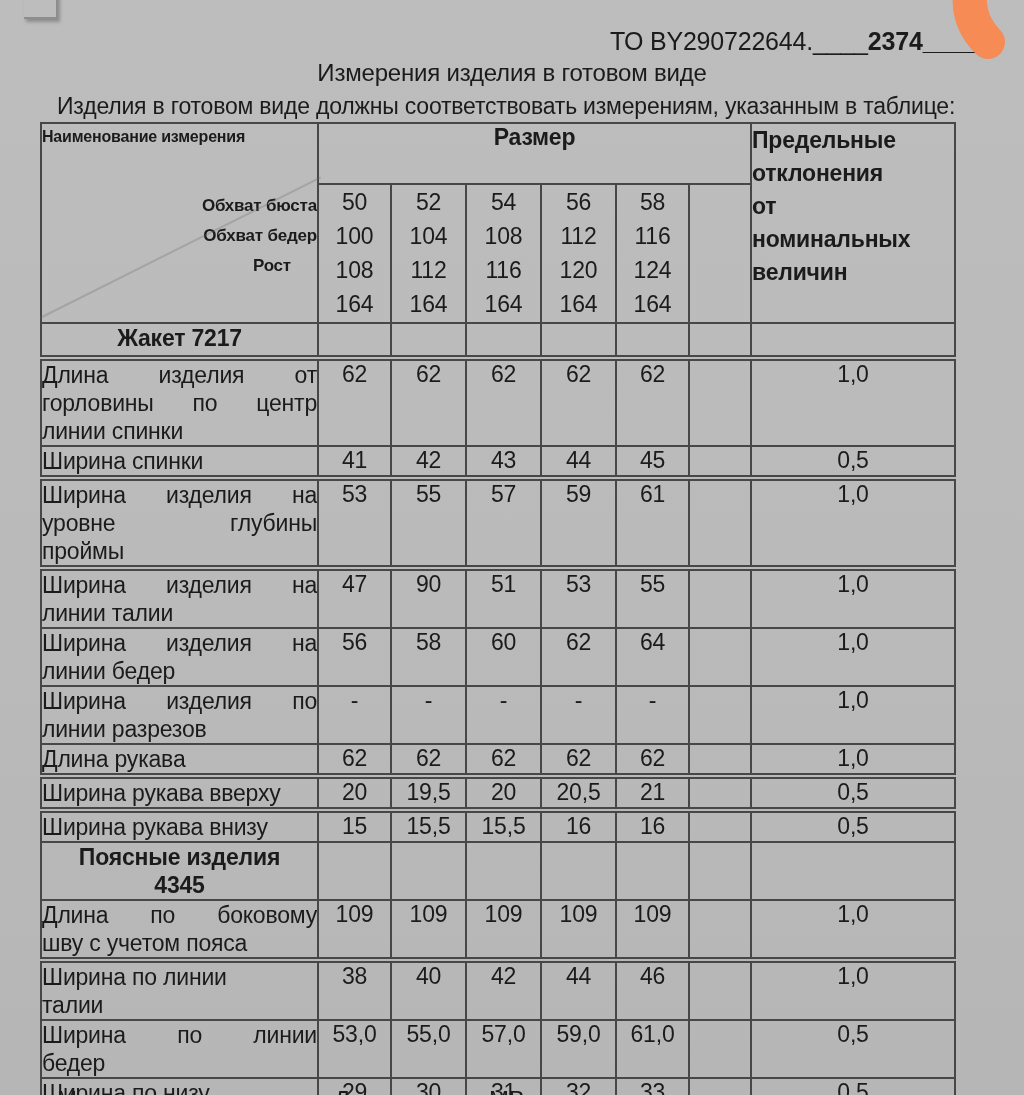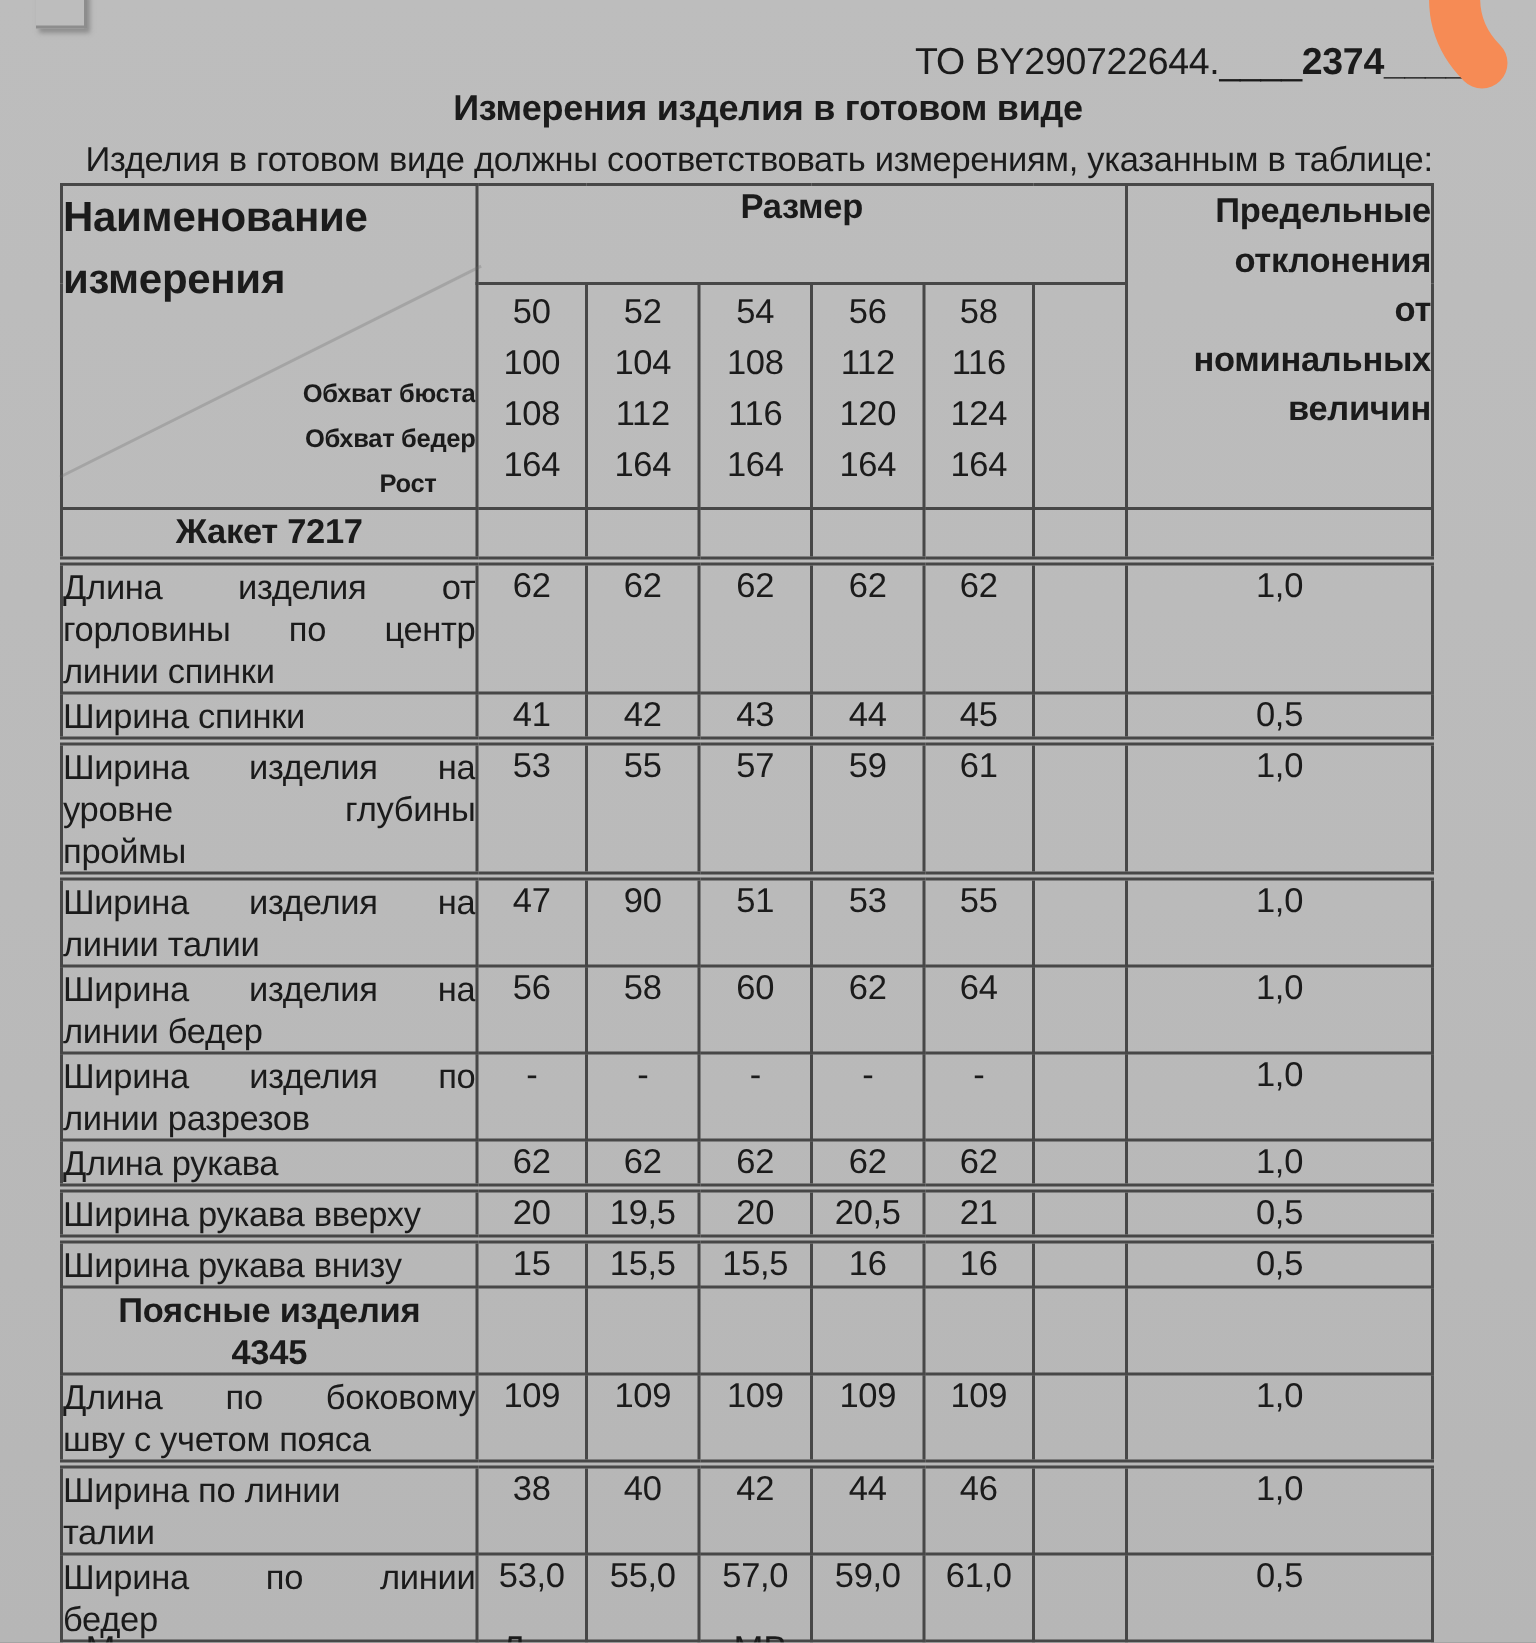--- a/index.html
+++ b/index.html
@@ -10,36 +10,36 @@
     font-family:"Liberation Sans", sans-serif; color:#1b1b1b; letter-spacing:-0.2px;
   }
   
   .corner {
     position:absolute; left:24px; top:-6px; width:34px; height:25px;
     border-right:2px solid #8d8d8d; border-bottom:2px solid #8d8d8d;
     box-shadow:2px 3px 3px rgba(95,95,95,.5); background:#bdbdbd;
   }
   .docnum { position:absolute; top:27px; left:610px; font-size:25px; white-space:nowrap; }
   .docnum .bold { font-weight:bold; }
-  .title { position:absolute; top:59px; left:0; width:1024px; text-align:center; font-size:24px; font-weight:bold; }
+  .title { position:absolute; top:59px; left:0; width:1024px; text-align:center; font-size:24px; font-weight:normal; }
   .intro { position:absolute; top:93px; left:57px; font-size:23px; white-space:nowrap; }
   table.meas {
     position:absolute; top:122px; left:40px; width:914px;
     border-collapse:collapse; table-layout:fixed;
   }
   table.meas td { border:2px solid #474747; vertical-align:top; padding:0; font-size:23px; overflow:hidden; }
   tr.dbl td { border-bottom:6px double #474747; }
   tr.lastrow td { border-bottom:5px solid #3a3a3a; }
   td.namehead { padding:8px 14px 4px 8px; font-weight:bold; }
-  .nh-title { font-size:28px; line-height:41px; max-width:235px; }
+  .nh-title { font-size:16px; line-height:25px; max-width:235px; }
   .nh-subs { margin-top:42px; text-align:right; font-size:17px; line-height:30px; }
   .nh-rost { padding-right:26px; }
   td.sizegroup { text-align:center; font-weight:bold; font-size:25px; vertical-align:middle; }
   td.sizehead { text-align:center; font-weight:normal; font-size:24px; line-height:34px; padding-top:1px; }
-  td.tolhead { text-align:right; font-weight:bold; font-size:24px; line-height:33px; vertical-align:middle; }
+  td.tolhead { text-align:left; font-weight:bold; font-size:24px; line-height:33px; vertical-align:middle; }
   td.name { padding:3px 10px 0 8px; line-height:28px; }
   span.jl { display:block; text-align:justify; text-align-last:justify; }
   span.l { display:block; }
   td.sec { text-align:center; font-weight:bold; line-height:28px; padding-top:3px; }
   td.val, td.tolv { text-align:center; padding-top:3px; line-height:26px; }
   .crease {
     position:absolute; left:40px; top:317px; width:314px; height:2px;
     background:rgba(105,105,105,.28); transform:rotate(-26.6deg); transform-origin:left center;
   }
   .pen { position:absolute; left:0; top:0; }

